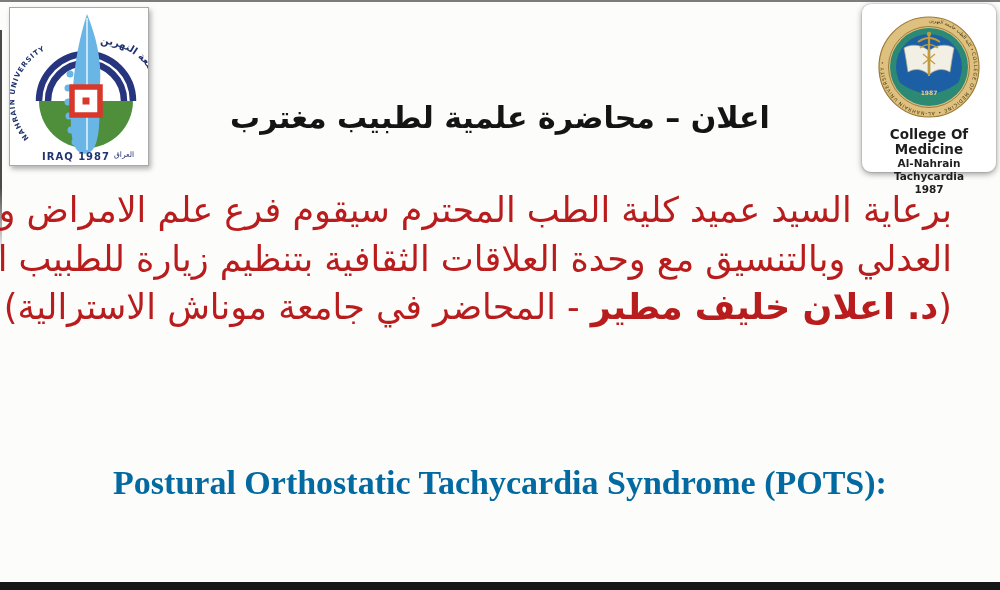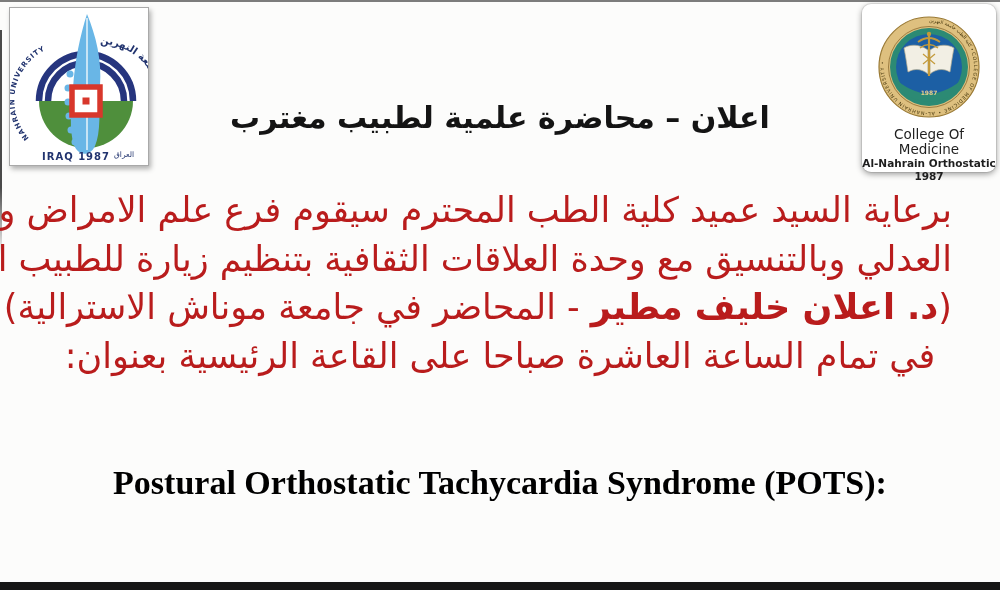--- a/index.html
+++ b/index.html
@@ -23,42 +23,42 @@
   .logo-left svg { display:block; }
 
   
   .logo-right {
     position:absolute; left:862px; top:4px; width:134px; height:168px;
     background:#fff; border-radius:9px;
     box-shadow:0 2px 6px rgba(0,0,0,.40), 0 0 0 1px rgba(0,0,0,.08);
     text-align:center;
   }
   .logo-right svg { display:block; margin:4px auto 0 auto; }
-  .clg-line1 { font-size:13.5px; font-weight:normal; color:#1e1e1e; line-height:15px; margin-top:1px; }
+  .clg-line1 { font-size:13.5px; font-weight:bold; color:#1e1e1e; line-height:15px; margin-top:1px; }
   .clg-line2 { font-size:10.5px; font-weight:bold; color:#1e1e1e; line-height:13px; }
   .clg-line3 { font-size:10.5px; font-weight:bold; color:#1e1e1e; line-height:13px; }
 
   
   .ar-title {
     position:absolute; top:66px; left:150px; right:150px;
     text-align:center; font-size:30px; font-weight:bold; color:#141414;
     line-height:46px; white-space:nowrap;margin-top:29px;
   }
   
   .ar-body {
     position:absolute; top:186px; left:48px; right:48px;
     text-align:center; font-size:35px; color:#b91c1c;
   }
   .ar-line { line-height:48.5px; white-space:nowrap; }
 
   
   .en-title {
     position:absolute; top:458px; left:0; right:0; text-align:center;
     font-family:"Liberation Serif", serif; font-weight:bold;
-    font-size:34px; line-height:49px; color:#000000;
+    font-size:34px; line-height:49px; color:#0369a1;
   }
 </style>
 </head>
 <body>
 
 <div class="page">
 
   <div class="edge-top"></div>
   <div class="edge-left"></div>
   <div class="edge-bottom"></div>
@@ -119,30 +119,29 @@
 
       <line x1="67" y1="28" x2="67" y2="68" stroke="#c49a3a" stroke-width="2.2"></line>
       <circle cx="67" cy="26" r="2.2" fill="#c49a3a"></circle>
       <path d="M 56 34 Q 67 26 78 34" fill="none" stroke="#c49a3a" stroke-width="1.8"></path>
       <path d="M 58 40 Q 67 33 76 40" fill="none" stroke="#c49a3a" stroke-width="1.5"></path>
       <path d="M 61 46 Q 67 51 73 56" fill="none" stroke="#c49a3a" stroke-width="1.2"></path>
       <path d="M 73 46 Q 67 51 61 56" fill="none" stroke="#c49a3a" stroke-width="1.2"></path>
       <text x="67" y="87" text-anchor="middle" font-size="6" font-weight="bold" fill="#ead08a">1987</text>
     </svg>
     <div class="clg-line1">College Of Medicine</div>
-    <div class="clg-line2">Al-Nahrain Orthostatic</div>
+    <div class="clg-line2">Al-Nahrain Tachycardia</div>
     <div class="clg-line3">1987</div>
   </div>
 
   <div class="ar-title" dir="rtl">اعلان – محاضرة علمية لطبيب مغترب</div>
 
   <div class="ar-body" dir="rtl">
     <div class="ar-line">برعاية السيد عميد كلية الطب المحترم سيقوم فرع علم الامراض والطب</div>
     <div class="ar-line">العدلي وبالتنسيق مع وحدة العلاقات الثقافية بتنظيم زيارة للطبيب المغترب</div>
     <div class="ar-line"><span>(</span><b>د. اعلان خليف مطير</b><span> - المحاضر في جامعة موناش الاسترالية) تتضمن</span></div>
-    <div class="ar-line">في تمام الساعة العاشرة صباحا على القاعة الرئيسية بعنوان:</div>
   </div>
 
   <div class="en-title">
     <div>Postural Orthostatic Tachycardia Syndrome (POTS):</div>
   </div>
 
 </div>
 
 </body></html>

